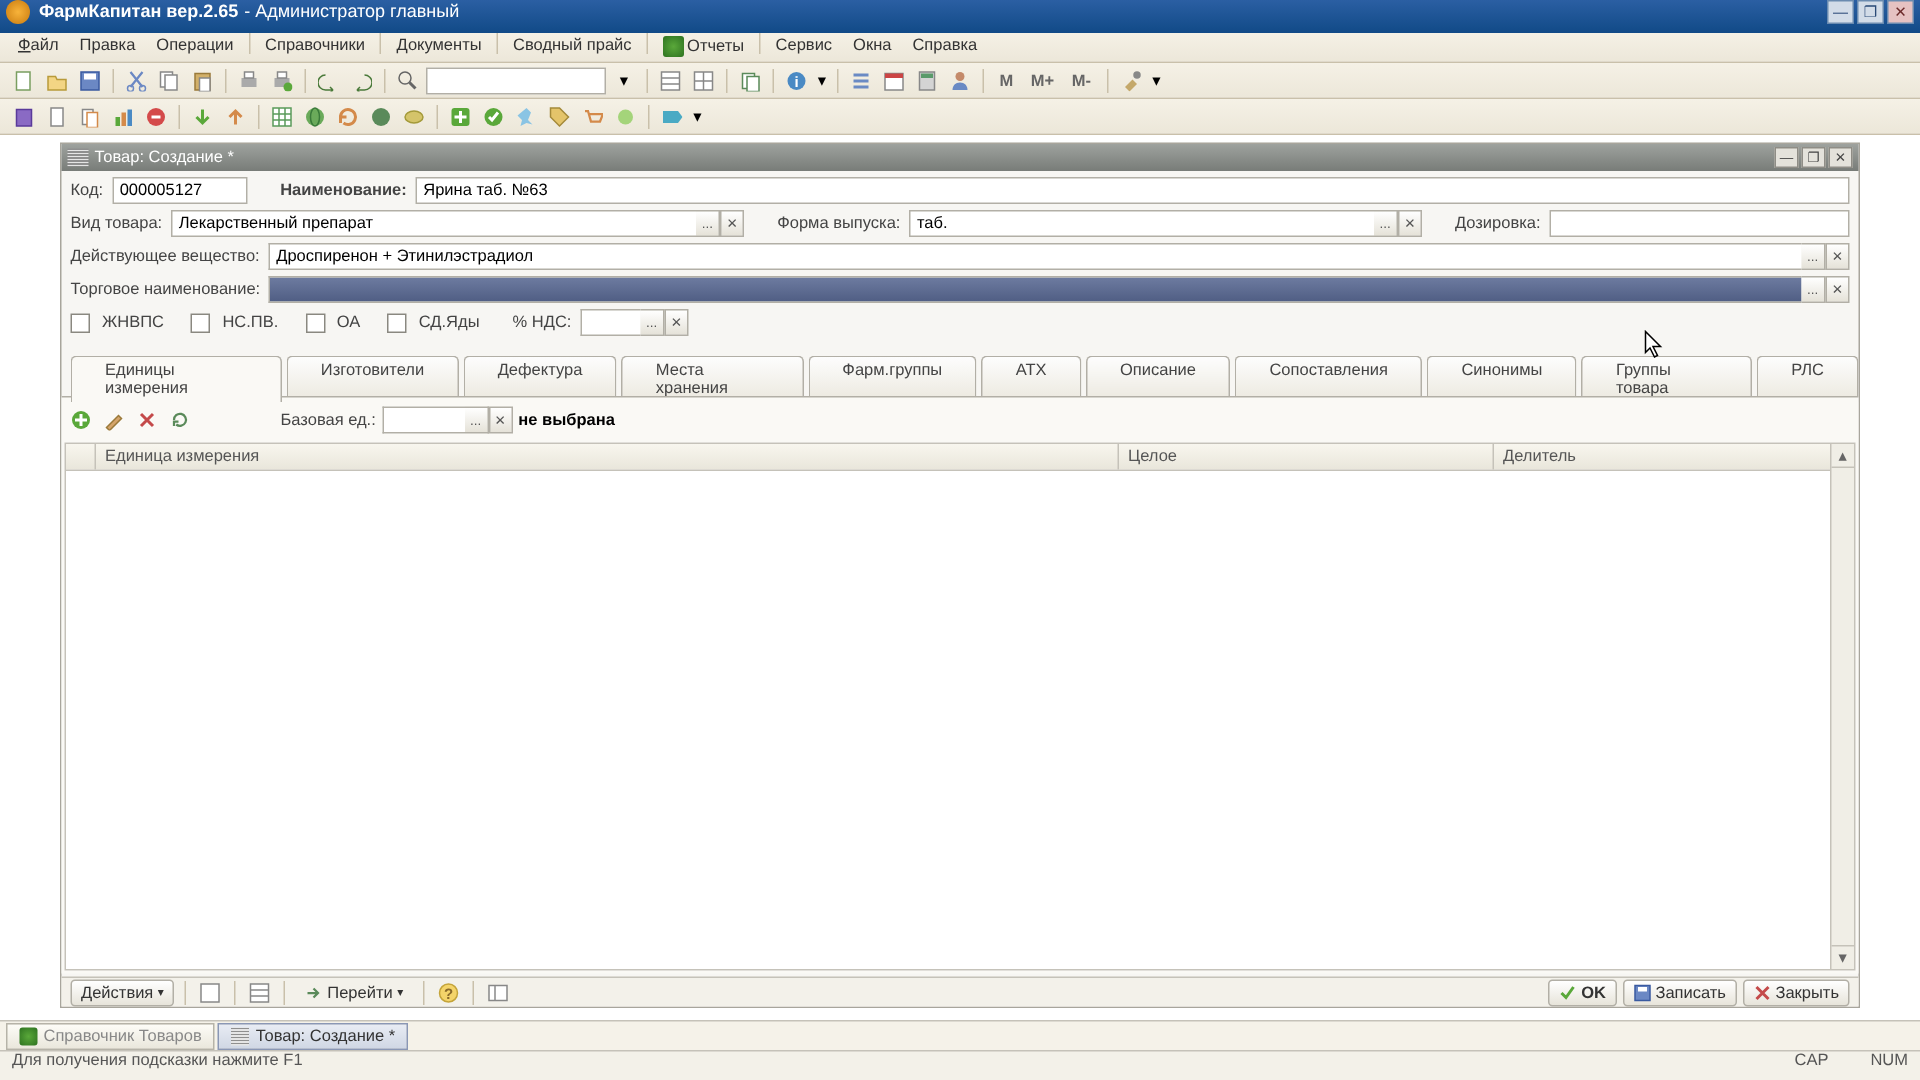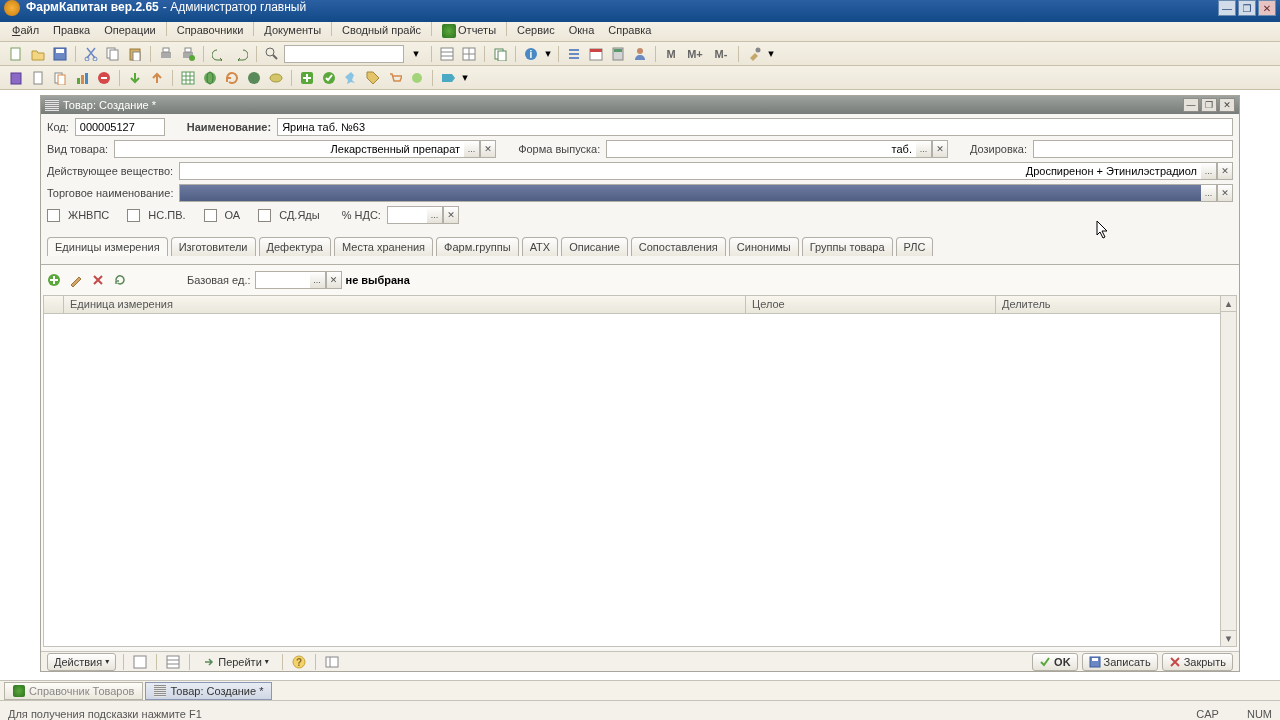--- a/index.html
+++ b/index.html
@@ -27,28 +27,28 @@
 .inner-title { height:18px; background:linear-gradient(#9ea29e,#787c78); display:flex; align-items:center; color:#fff; font-size:11px; padding:0 4px;}
 .inner-title .it-icon{width:14px;height:12px;background:repeating-linear-gradient(0deg,#e5e5e5 0,#e5e5e5 1px,#8f8f8f 1px,#8f8f8f 2px);margin-right:4px;}
 .inner-title .it-text{flex:1;}
 .inner-title .itbtn{width:16px;height:14px;background:#e4e2db;border:1px solid #8f8d86;display:flex;align-items:center;justify-content:center;font-size:9px;color:#444;margin-left:2px;}
 
 .form-area{padding:4px 6px;}
 .frow{display:flex;align-items:center;gap:6px;margin-bottom:4px;}
 .lbl{color:#444;}
 .txt{background:#fff;border:1px solid #b2afa6;height:18px;padding:0 4px;font-size:11px;font-family:inherit;}
 .combo{display:flex;align-items:center;}
-.combo .cin{border-right:none;text-align:right;}
+.combo .cin{border-right:none;}
 .combo .cbtn{height:18px;min-width:16px;border:1px solid #b2afa6;border-left:none;background:linear-gradient(#fff,#e5e2d8);display:flex;align-items:center;justify-content:center;font-size:9px;color:#555;}
 .combo .cbtn + .cbtn{border-left:1px solid #b2afa6;}
 .check{width:13px;height:13px;border:1px solid #8a8880;background:#fff;display:inline-block;margin-right:2px;}
 .activefield{background:linear-gradient(#6d7ba0,#505e84)!important;}
 
 .tabs{display:flex;gap:3px;margin-top:4px;padding-left:6px;}
-.tab{background:linear-gradient(#fdfdfd,#ebe8de);border:1px solid #b2afa6;border-bottom:none;border-radius:4px 4px 0 0;padding:3px 7px;color:#444;position:relative;top:1px;}
+.tab{background:linear-gradient(#fdfdfd,#ebe8de);border:1px solid #b2afa6;border-bottom:none;border-radius:4px 4px 0 0;padding:3px 22px;color:#444;position:relative;top:1px;}
 .tab.active{background:#faf9f5;font-weight:normal;z-index:2;}
 
 .tabcontent{border-top:1px solid #b2afa6;background:#faf9f5;padding:4px;position:absolute;left:0;right:0;top:168px;bottom:22px;}
 .tcbar{display:flex;align-items:center;gap:4px;height:22px;}
 .tcbtn{width:18px;height:18px;border:1px solid transparent;display:flex;align-items:center;justify-content:center;border-radius:2px;}
 .notsel{font-weight:bold;color:#000;}
 
 .grid{position:absolute;top:30px;left:2px;right:2px;bottom:2px;border:1px solid #c5c2b9;background:#fff;}
 .grid-hdr{display:flex;height:18px;background:linear-gradient(#f8f6ee,#e9e6db);border-bottom:1px solid #c5c2b9;}
 .gh{border-right:1px solid #c5c2b9;padding:2px 6px;color:#555;font-size:11px;}
@@ -56,21 +56,21 @@
 
 .bottombar{position:absolute;bottom:0;left:0;right:0;height:20px;background:#f3f1ea;border-top:1px solid #c5c2b9;display:flex;align-items:center;padding:0 6px;gap:4px;}
 .bb-right{margin-left:auto;display:flex;gap:4px;align-items:center;}
 .bbtn{padding:2px 6px;border:1px solid #b2afa6;background:linear-gradient(#fff,#e7e4da);border-radius:3px;display:flex;align-items:center;gap:3px;color:#333;}
 
 .taskbar{position:absolute;bottom:20px;left:0;right:0;height:20px;background:#f5f2e9;border-top:1px solid #c5c2b9;display:flex;align-items:center;padding:0 4px;gap:2px;text-align:center;}
 .taskbtn{height:18px;padding:0 8px;display:flex;align-items:center;gap:4px;border:1px solid #b6b3a8;background:linear-gradient(#fdfcf7,#eae7dc);font-size:11px;color:#888;}
 .taskbtn.active{background:linear-gradient(#e8ecf4,#d0d7e4);border-color:#8a97b5;color:#333;}
 .taskbtn .ti{width:12px;height:12px;}
 
-.status{position:absolute;bottom:0;left:0;right:0;height:20px;background:#f3f1e9;border-top:1px solid #c5c2b9;display:flex;align-items:flex-end;padding:0 8px;color:#555;font-size:11px;}
+.status{position:absolute;bottom:0;left:0;right:0;height:20px;background:#f3f1e9;border-top:1px solid #c5c2b9;display:flex;align-items:flex-start;padding:0 8px;color:#555;font-size:11px;}
 .status .sright{margin-left:auto;display:flex;gap:28px;}
 
 svg{display:block;}
 .cursor{position:absolute;left:1096px;top:220px;pointer-events:none;z-index:50;}
 </style>
 </head>
 <body>
 
 <div class="titlebar">
   <div class="app-icon"></div>

